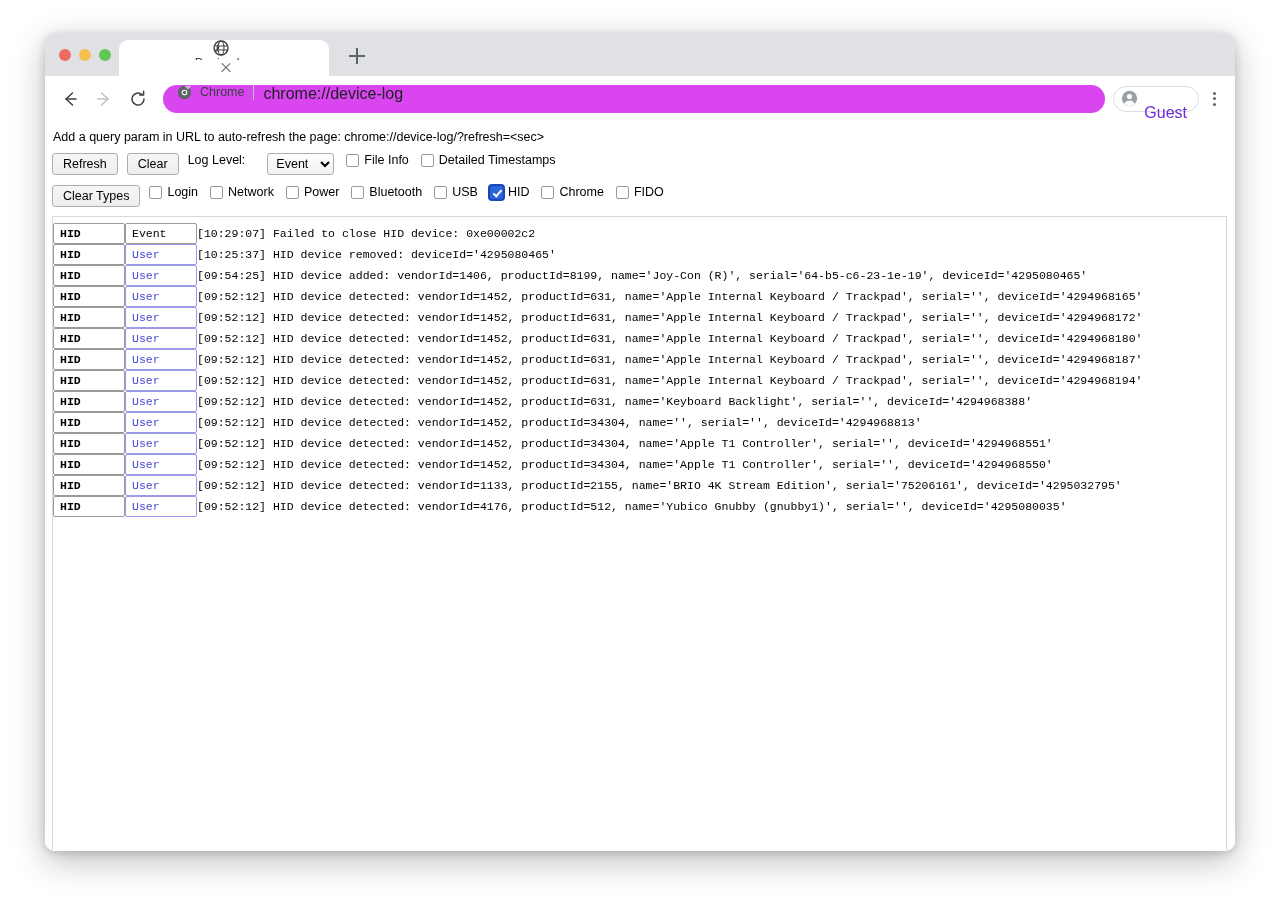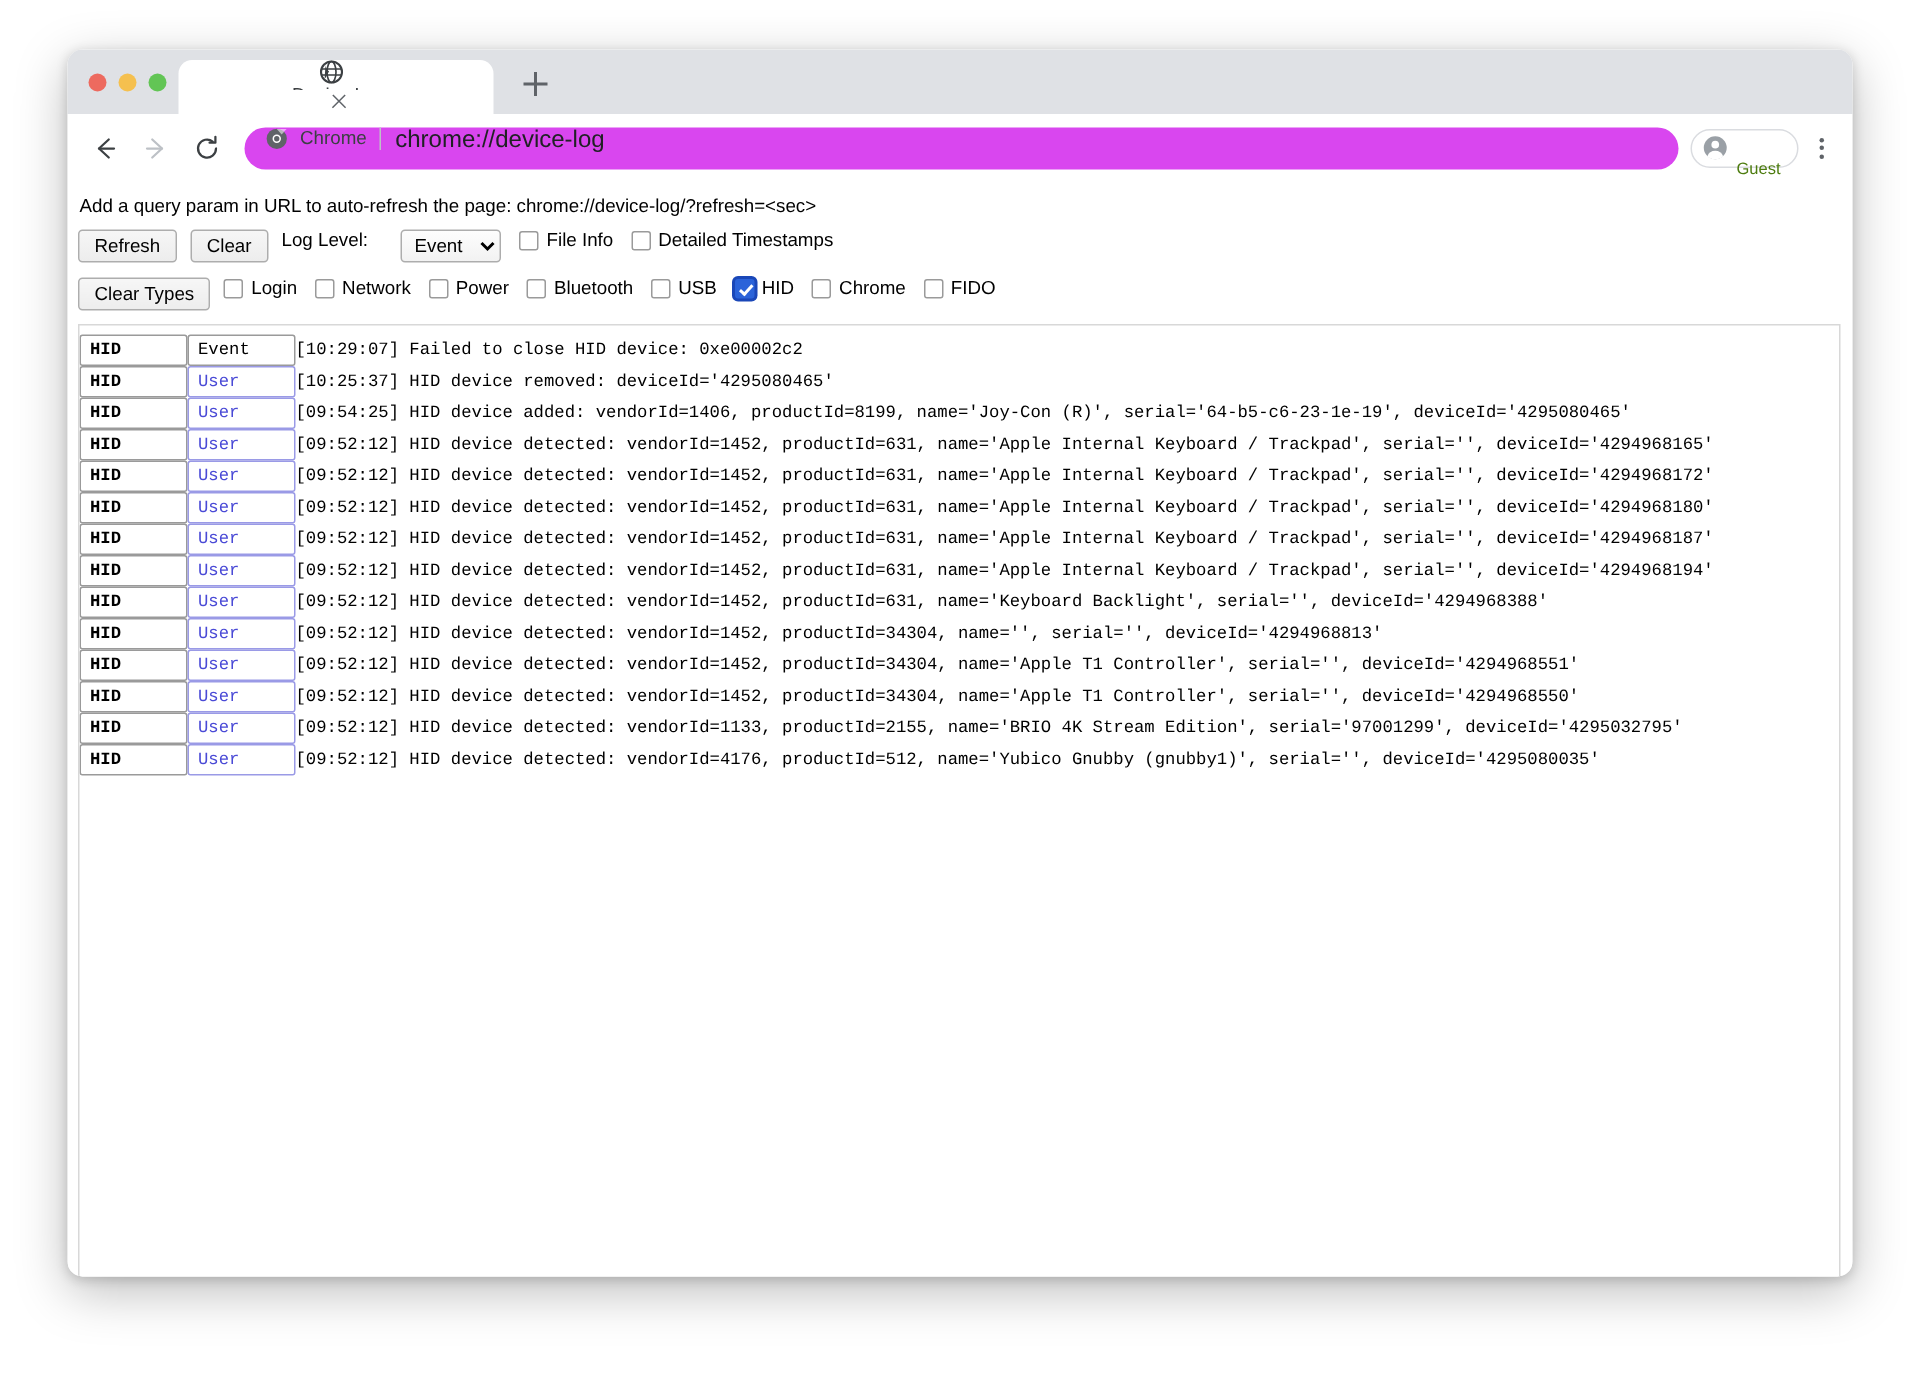--- a/index.html
+++ b/index.html
@@ -155,21 +155,21 @@
     flex: 0 0 auto;
     border: 1px solid #dadce0;
     border-radius: 13px;
     display: flex;
     align-items: center;
     padding: 0 11px 0 7px;
     margin-right: 4px;
     box-sizing: border-box;
   }
   .guest-chip svg { margin-right: 6px; }
-  .guest-label { font-size: 11px; color: #4d7c0f; margin-top: 28px; }
+  .guest-label { font-size: 16px; color: #6d28d9; margin-top: 28px; }
 
   .menu-dots {
     width: 22px; height: 28px;
     flex: 0 0 22px;
     display: flex;
     flex-direction: column;
     align-items: center;
     justify-content: center;
     gap: 2.5px;
   }
@@ -512,21 +512,21 @@
               <td class="log-text" style="width: 100%;">[09:52:12] HID device detected: vendorId=1452, productId=34304, name='Apple T1 Controller', serial='', deviceId='4294968551'</td>
             </tr>
             <tr>
               <td class="cell-pad"><span class="badge type">HID</span></td>
               <td class="cell-pad"><span class="badge level-user">User</span></td>
               <td class="log-text" style="width: 100%;">[09:52:12] HID device detected: vendorId=1452, productId=34304, name='Apple T1 Controller', serial='', deviceId='4294968550'</td>
             </tr>
             <tr>
               <td class="cell-pad"><span class="badge type">HID</span></td>
               <td class="cell-pad"><span class="badge level-user">User</span></td>
-              <td class="log-text" style="width: 100%;">[09:52:12] HID device detected: vendorId=1133, productId=2155, name='BRIO 4K Stream Edition', serial='97001299', deviceId='4295032795'</td>
+              <td class="log-text" style="width: 100%;">[09:52:12] HID device detected: vendorId=1133, productId=2155, name='BRIO 4K Stream Edition', serial='75206161', deviceId='4295032795'</td>
             </tr>
             <tr>
               <td class="cell-pad"><span class="badge type">HID</span></td>
               <td class="cell-pad"><span class="badge level-user">User</span></td>
               <td class="log-text" style="width: 100%;">[09:52:12] HID device detected: vendorId=4176, productId=512, name='Yubico Gnubby (gnubby1)', serial='', deviceId='4295080035'</td>
             </tr>
           </tbody>
       </table>
     </div>
 

